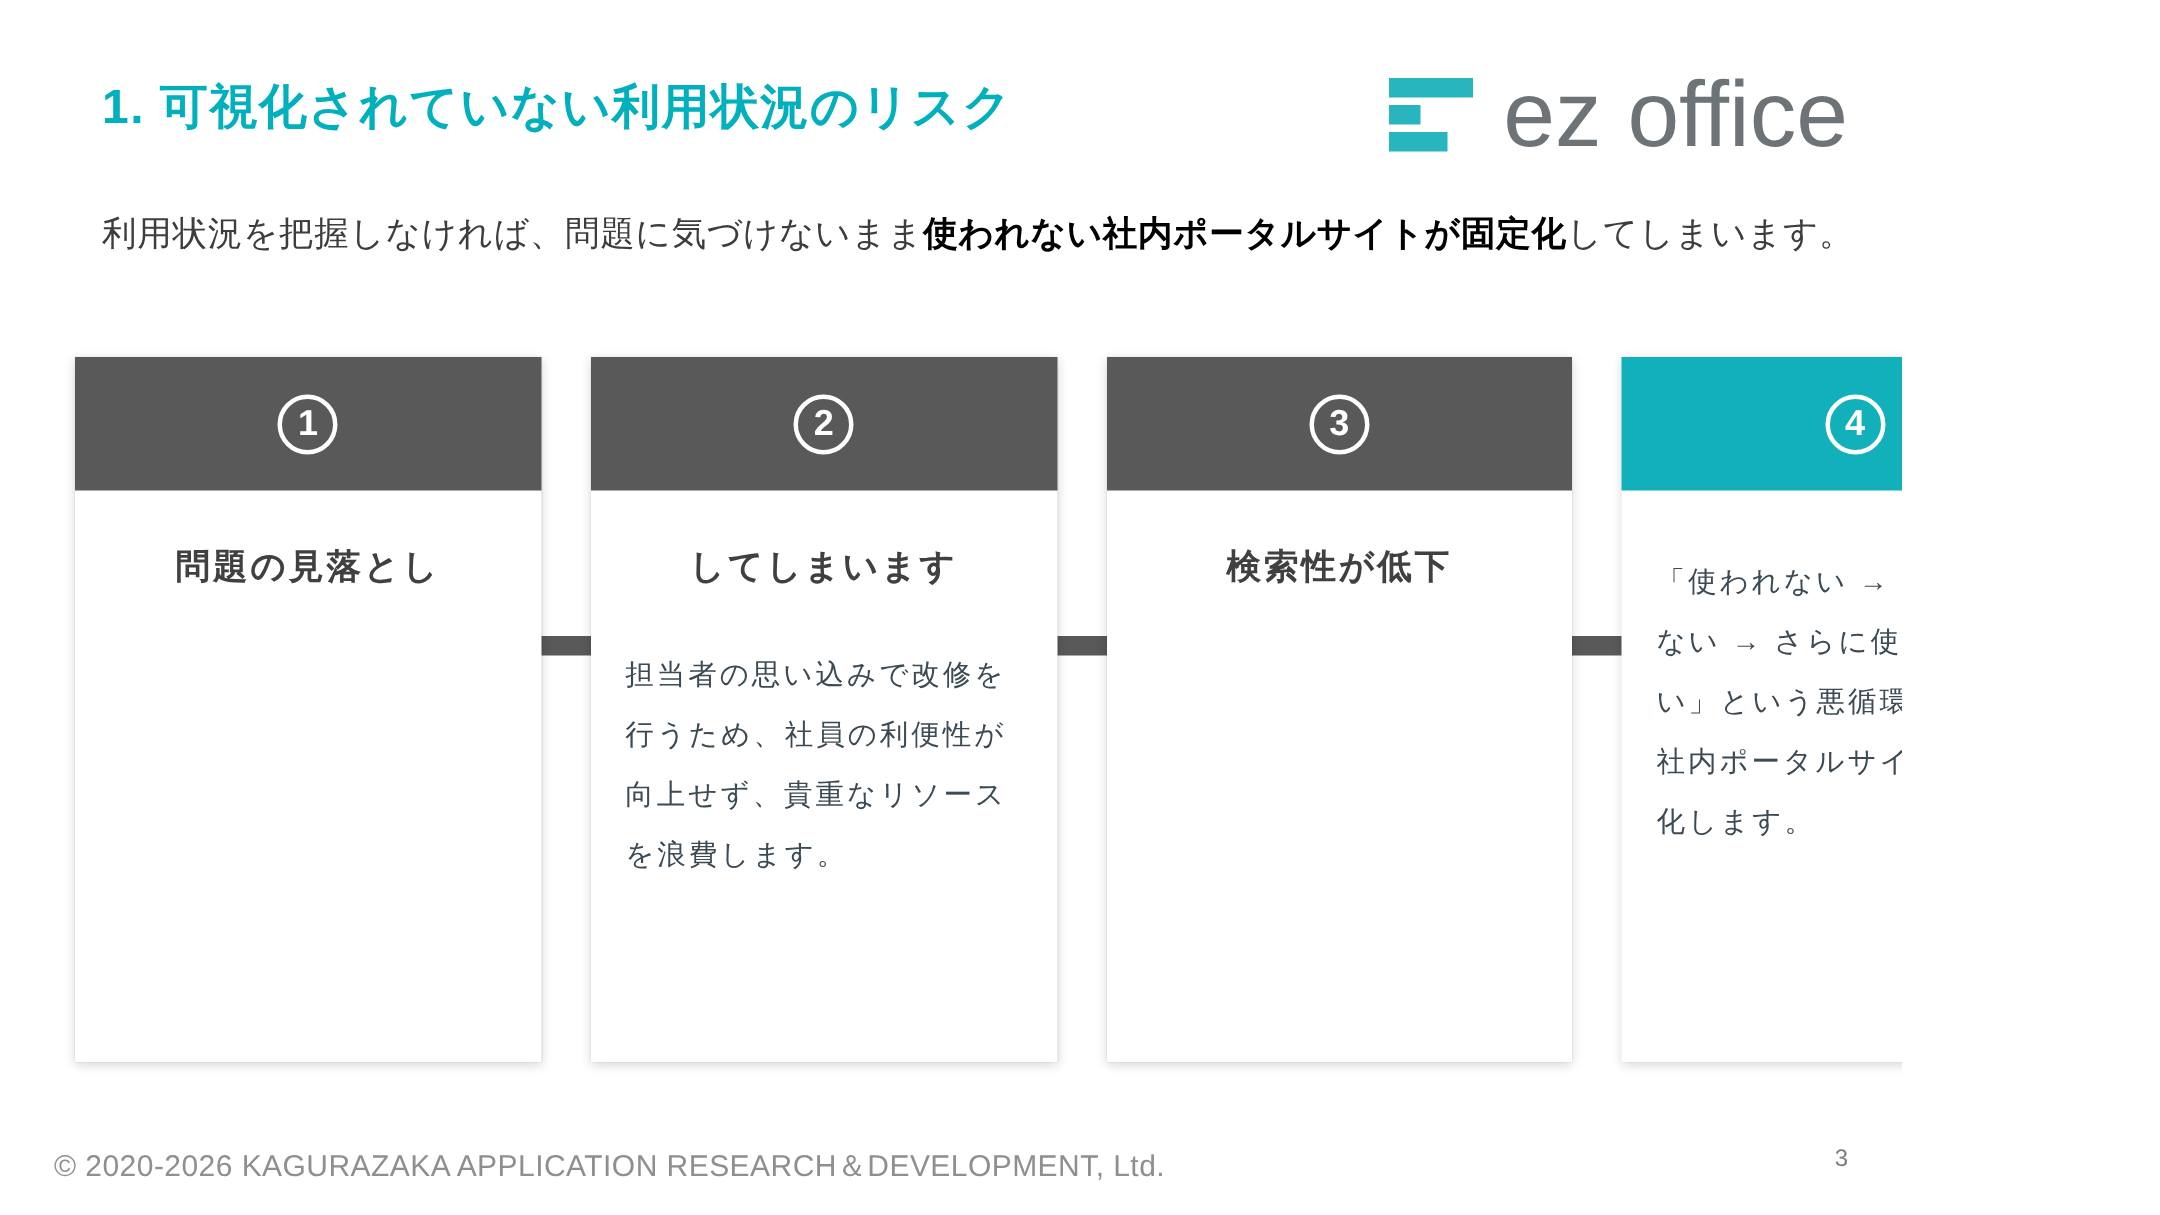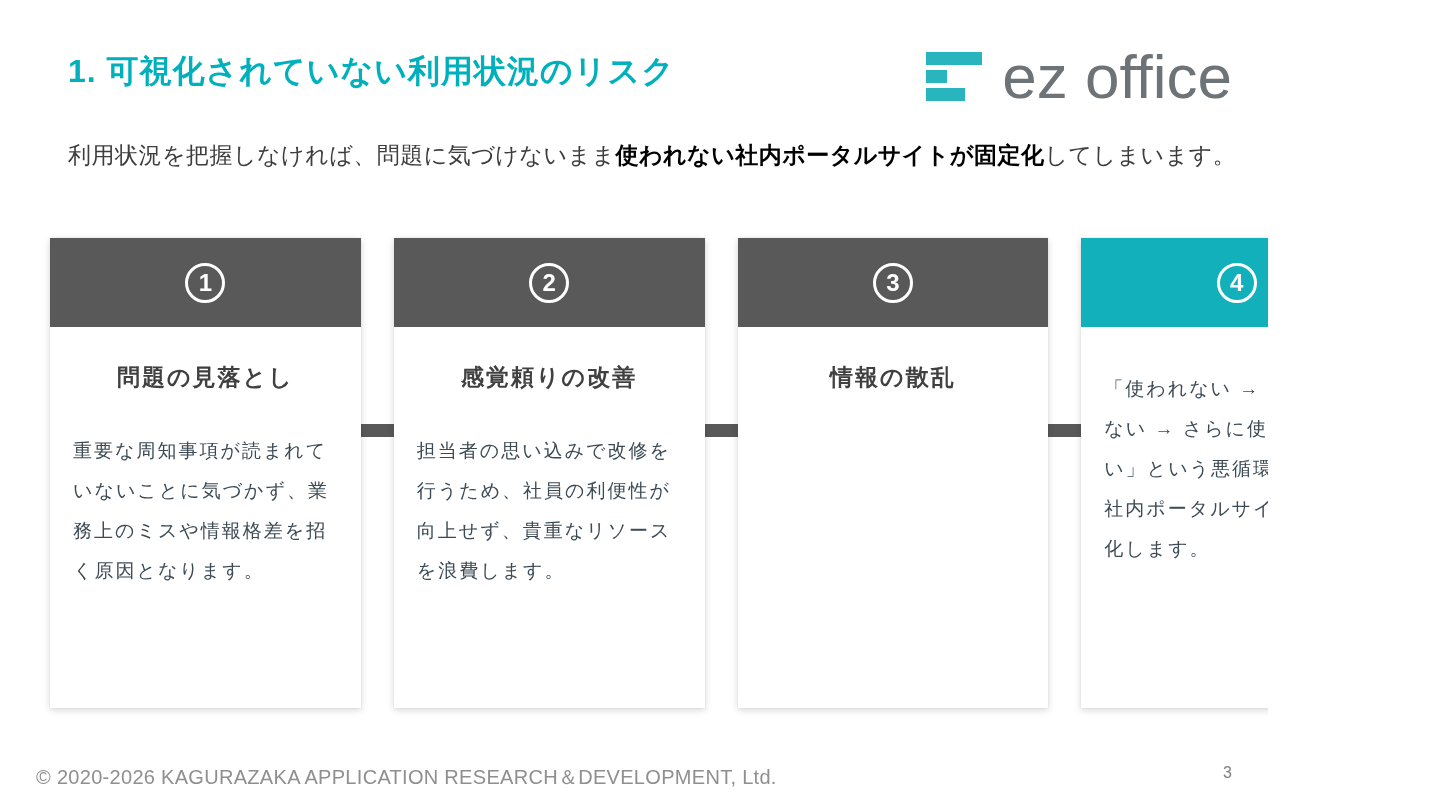--- a/index.html
+++ b/index.html
@@ -114,36 +114,35 @@
   <div class="connector c2"></div>
   <div class="connector c3"></div>
 
   <div class="cards">
 
     <div class="card">
       <div class="card-header">
         <span class="num-circle">1</span>
       </div>
       <div class="card-title">問題の見落とし</div>
-      <div class="card-body">重要な周知事項が読まれていないことに気づかず、業務上のミスや情報格差を招く原因となります。</div>
     </div>
 
     <div class="card">
       <div class="card-header">
         <span class="num-circle">2</span>
       </div>
-      <div class="card-title">感覚頼りの改善</div>
+      <div class="card-title">してしまいます</div>
       <div class="card-body">担当者の思い込みで改修を行うため、社員の利便性が向上せず、貴重なリソースを浪費します。</div>
     </div>
 
     <div class="card">
       <div class="card-header">
         <span class="num-circle">3</span>
       </div>
-      <div class="card-title">情報の散乱</div>
+      <div class="card-title">検索性が低下</div>
     </div>
 
     <div class="card card--accent">
       <div class="card-header">
         <span class="num-circle">4</span>
       </div>
       <div class="card-body">「使われない → 更新されない → さらに使われない」という悪循環に陥り、社内ポータルサイトが形骸化します。</div>
     </div>
 
   </div>

